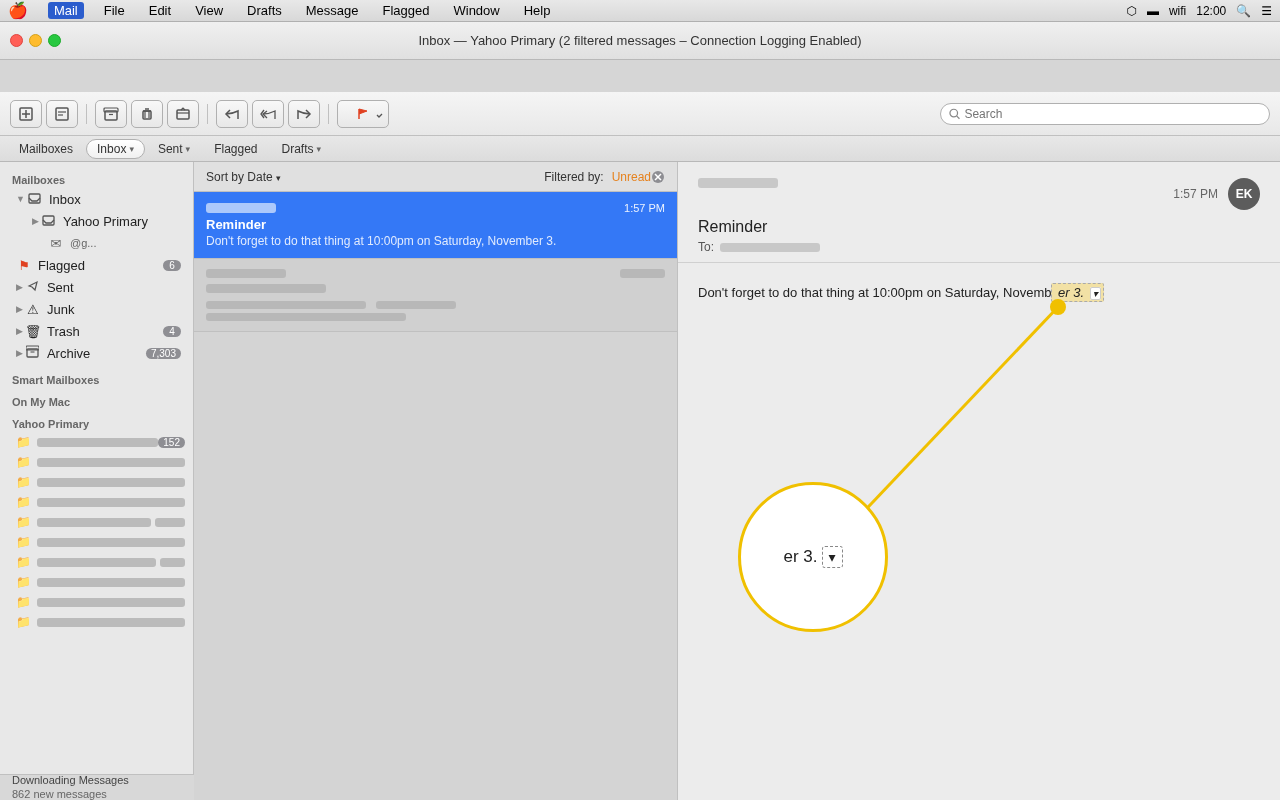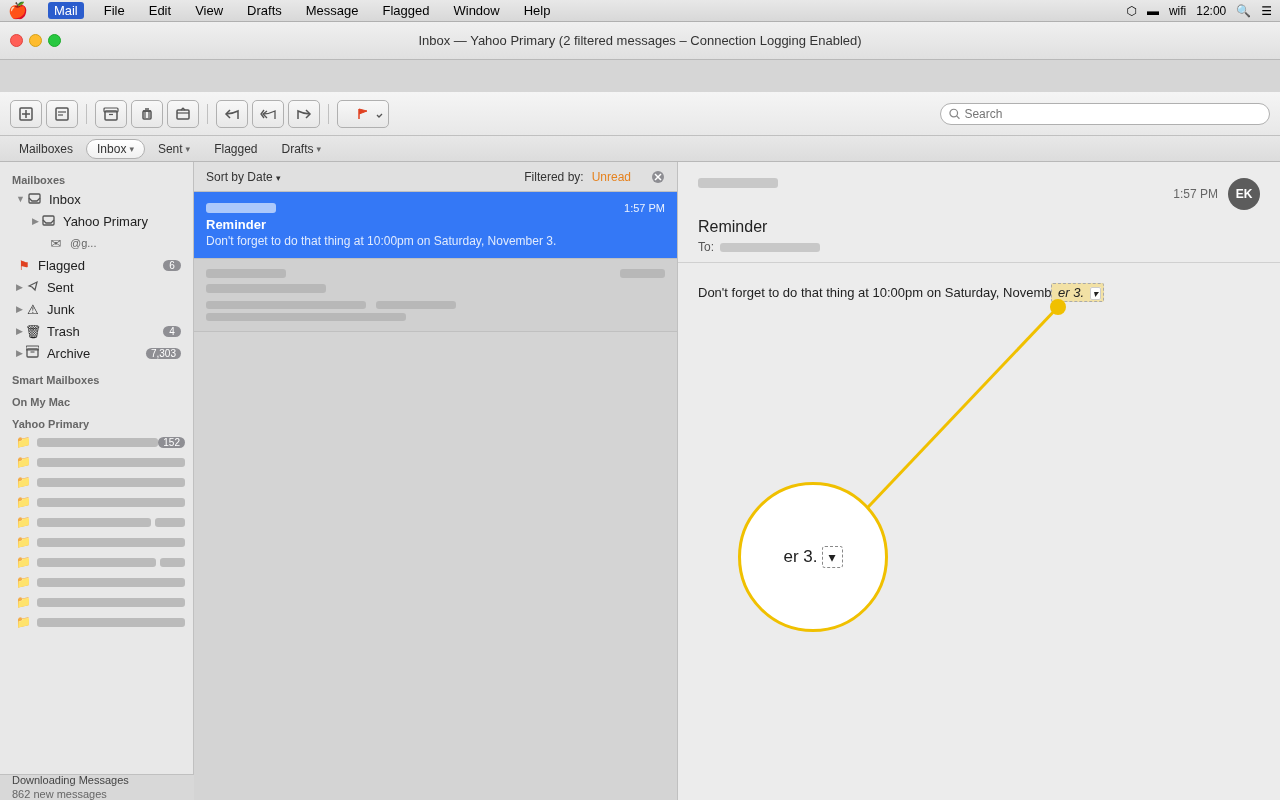--- a/index.html
+++ b/index.html
@@ -194,21 +194,21 @@
       display: flex;
       align-items: center;
       padding: 0 12px;
       gap: 8px;
       font-size: 12px;
       color: #333;
     }
     .filter-badge {
       display: flex;
       align-items: center;
-      gap: 20px;
+      gap: 0;
       color: #e6821e;
     }
     .filter-badge span { color: #333; }
     .email-item {
       padding: 10px 12px;
       border-bottom: 1px solid #c0c0c0;
       cursor: pointer;
       position: relative;
     }
     .email-item.selected { background: #3478f6; }

